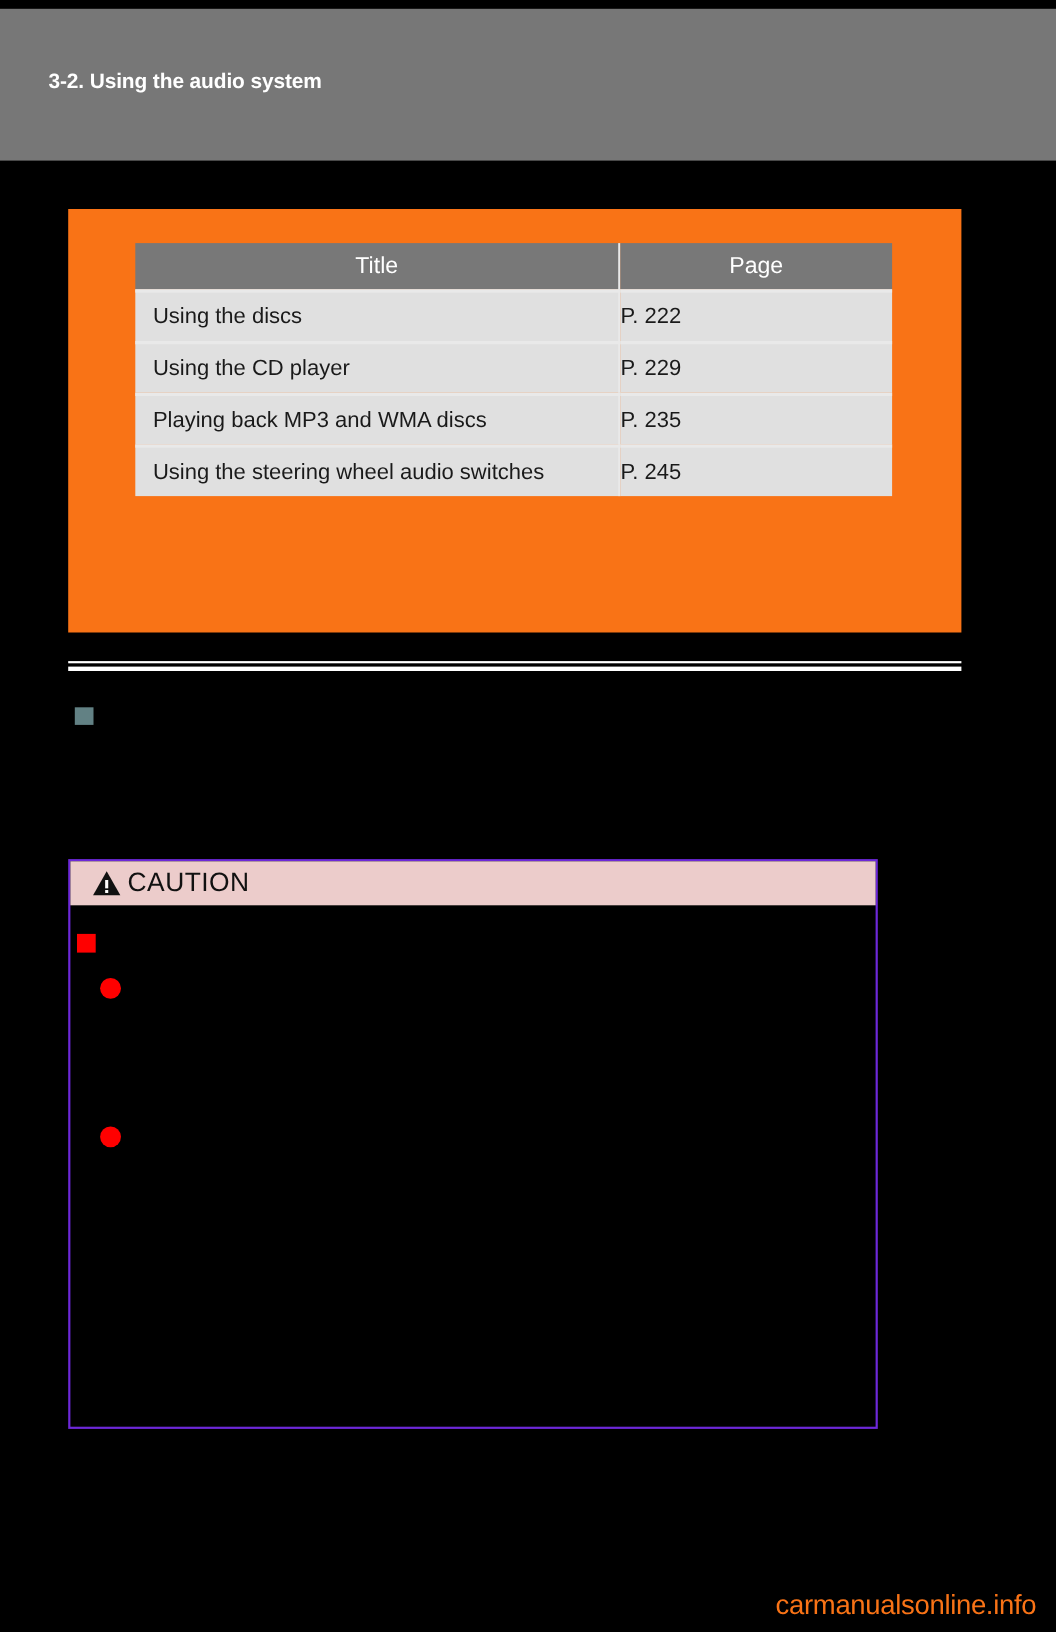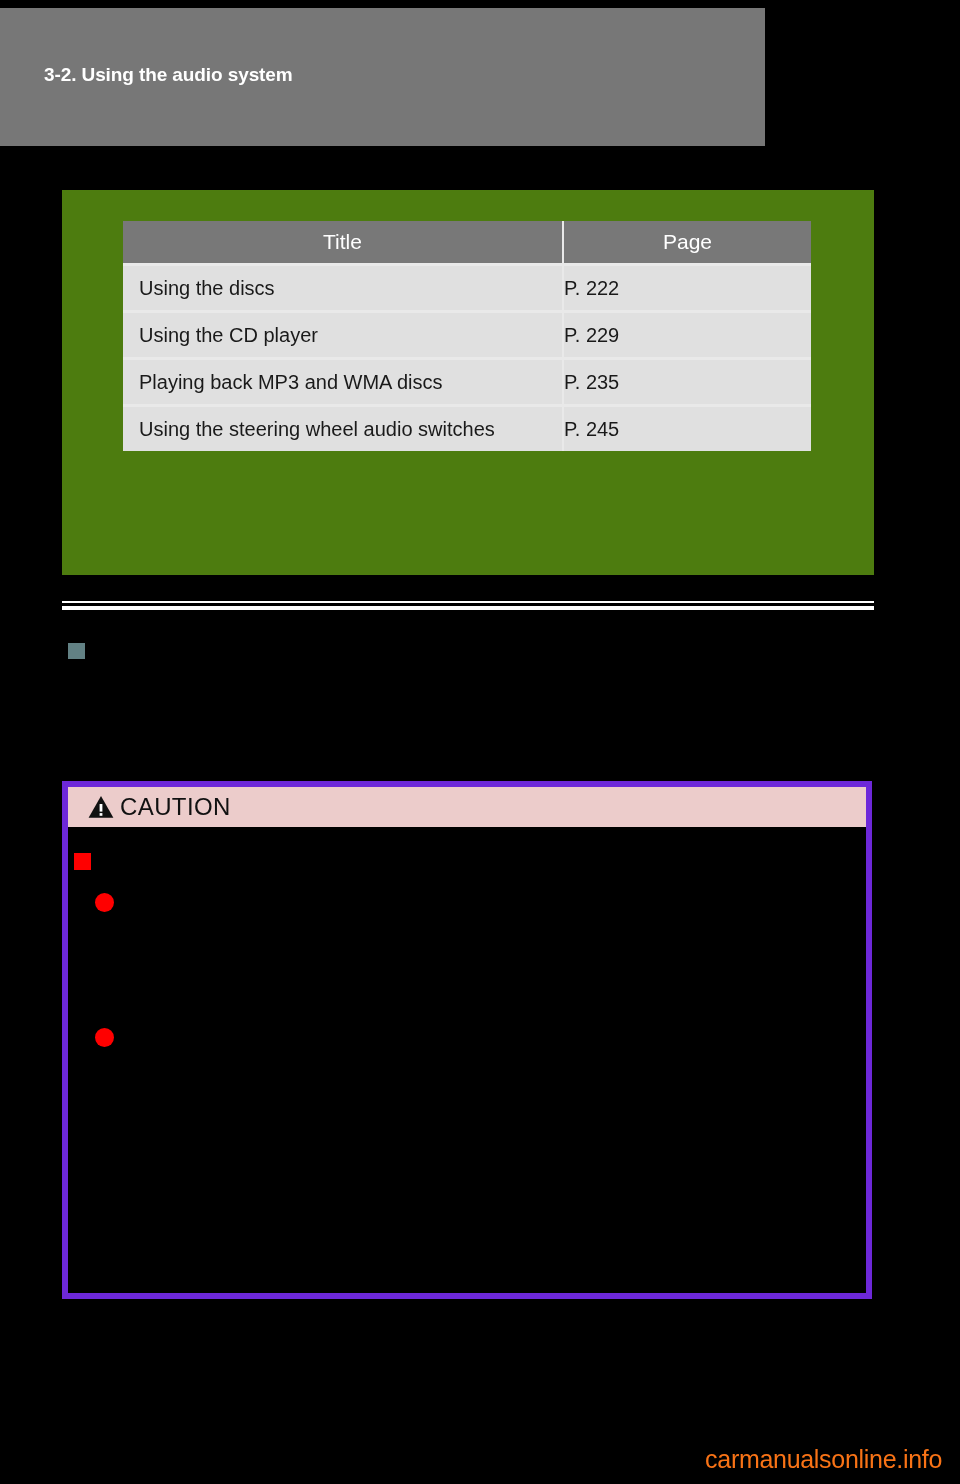--- a/index.html
+++ b/index.html
@@ -15,21 +15,21 @@
     overflow: hidden;
     font-family: "Liberation Sans", sans-serif;
     color: #ffffff;
   }
 
   
   .header-band {
     position: absolute;
     left: 0;
     top: 8px;
-    width: 765px;
+    width: 960px;
     height: 138px;
     background: #777777;
   }
   .header-title {
     position: absolute;
     left: 44px;
     top: 56px;
     font-size: 19px;
     font-weight: bold;
     letter-spacing: -0.1px;
@@ -37,21 +37,21 @@
     white-space: nowrap;
   }
 
   
   .table-panel {
     position: absolute;
     left: 62px;
     top: 190px;
     width: 812px;
     height: 385px;
-    background: #4d7c0f;
+    background: #f97316;
   }
 
   .toc-table {
     position: absolute;
     left: 61px;
     top: 31px;
     width: 688px;
     border-collapse: separate;
     border-spacing: 0;
     table-layout: fixed;
@@ -120,23 +120,23 @@
     width: 17px;
     height: 16px;
     background: #628184;
   }
 
   
   .caution-box {
     position: absolute;
     left: 62px;
     top: 781px;
-    width: 810px;
+    width: 736px;
     height: 518px;
-    border: 6px solid #6d28d9;
+    border: 2px solid #6d28d9;
     box-sizing: border-box;
     background: #000000;
   }
   .caution-head {
     position: absolute;
     left: 0;
     top: 0;
     width: 100%;
     height: 40px;
     background: #eccccb;

